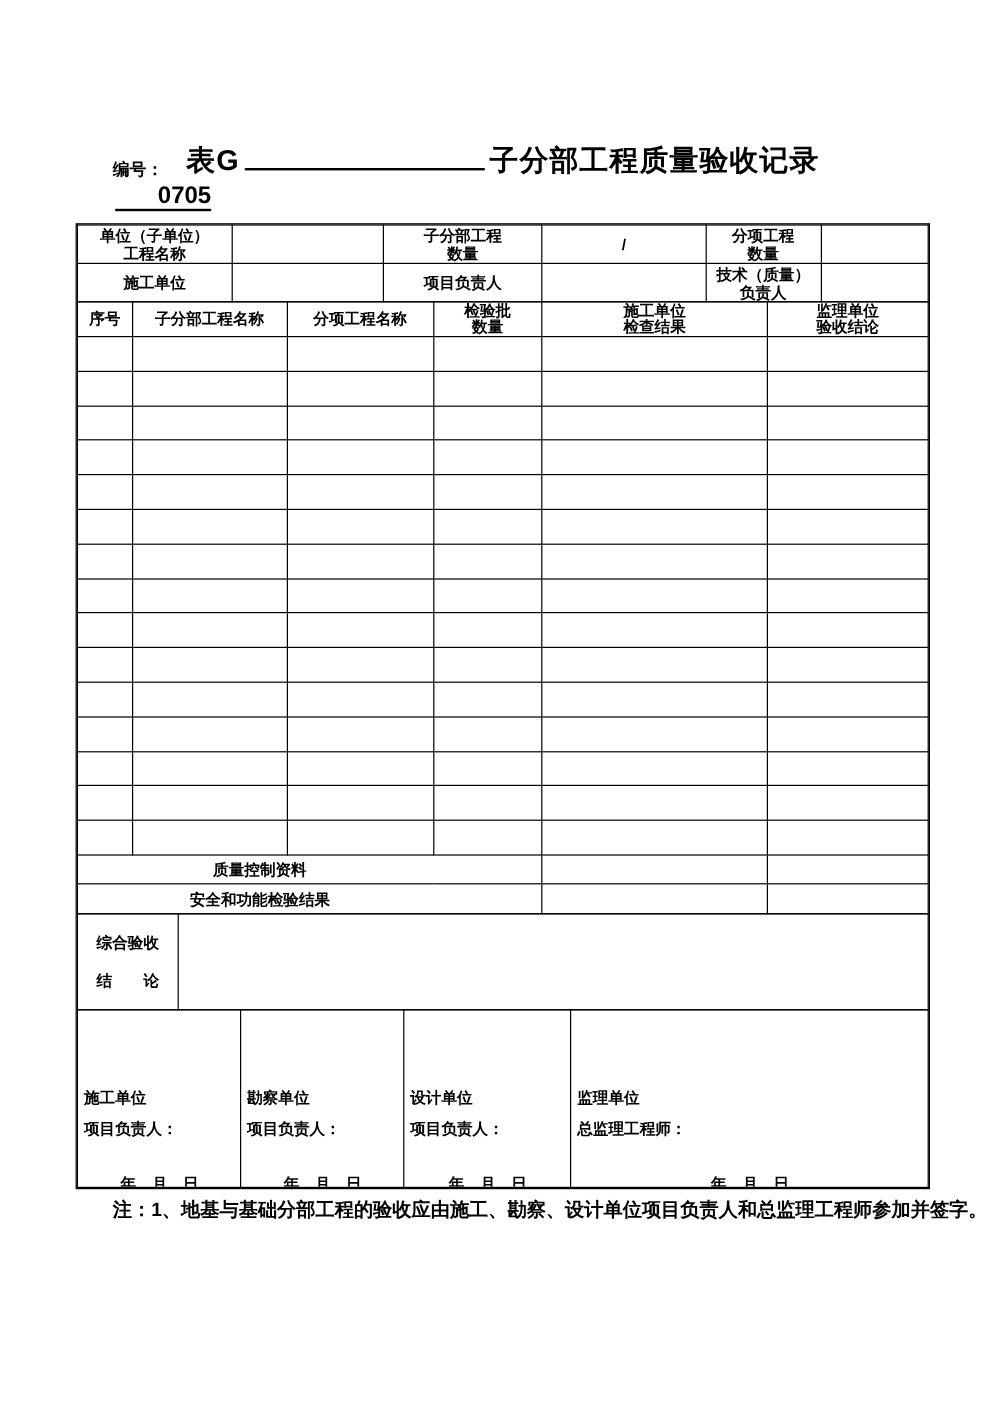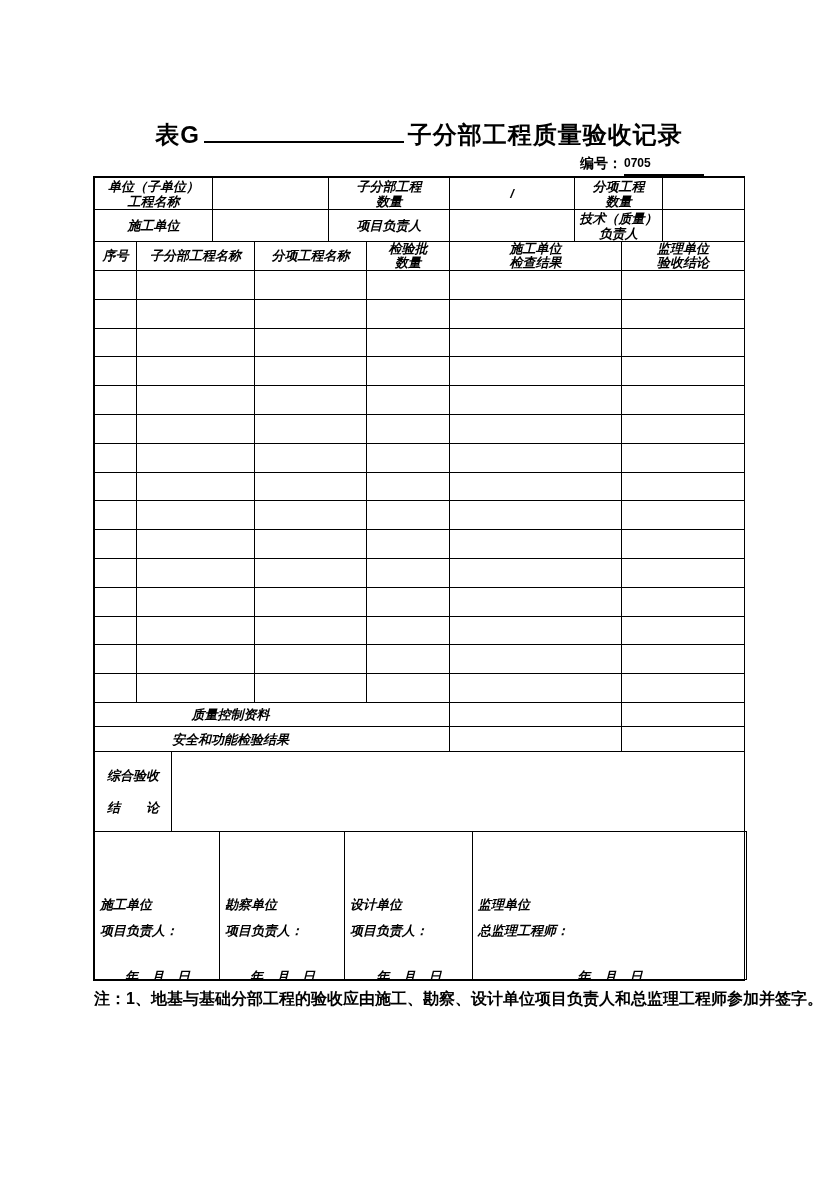--- a/index.html
+++ b/index.html
@@ -28,34 +28,34 @@
   }
   .number-line {
     width: 650px;
     margin: 4px auto 0 auto;
     height: 24px;
     font-size: 14px;
     line-height: 22px;
     display: flex;
     justify-content: flex-end;
     padding-right: 40px;
+    flex-direction: column;
   }
   .number-blank {
     display: inline-block;
     width: 80px;
     border-bottom: 2px solid #000;
-    text-align: left;
+    text-align: right;
     margin-left: 2px;
-    font-size: 12px;
+    font-size: 20px;
   }
   .form-wrap {
-    width: 652px;
-    margin: 0 auto 0 auto;
+    width: 712px;
+    margin: 10px auto 0 auto;
     border: 1px solid #000;
-    font-style: italic;
   }
   table {
     width: 100%;
     border-collapse: collapse;
     table-layout: fixed;
   }
   table + table { margin-top: -1px; }
   td, th {
     border: 1px solid #000;
     font-size: 13px;

